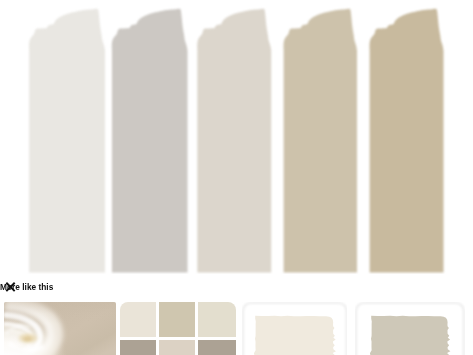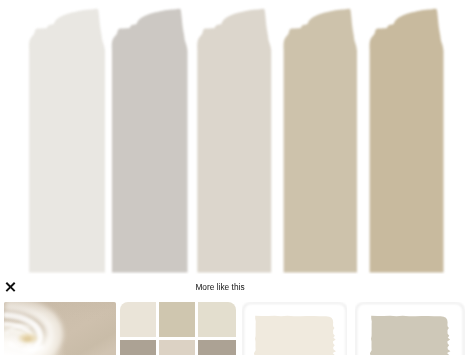--- a/index.html
+++ b/index.html
@@ -6,22 +6,22 @@
   html,body{margin:0;padding:0;}
   body{width:473px;height:355px;overflow:hidden;background:#fff;
        font-family:"Liberation Sans", sans-serif;}
   #app{position:relative;width:473px;height:355px;background:#fff;}
   #hero{position:absolute;left:0;top:0;width:473px;height:274px;background:#fff;}
   #hero svg{display:block;filter:blur(0.9px);}
   #bottom{position:absolute;left:0;top:274px;width:473px;height:81px;background:#fff;}
   #closebtn{position:absolute;left:1px;top:4.5px;width:18px;height:15px;display:flex;
       align-items:center;justify-content:center;cursor:pointer;}
   #closebtn svg{display:block;}
-  #morelike{position:absolute;left:0;top:9.3px;width:440px;text-align:center;
-      font-size:8.3px;line-height:9.6px;font-weight:400;color:#111111;letter-spacing:0.02px;}
+  #morelike{position:absolute;left:0;top:9.3px;width:440px;
+      font-size:8.3px;line-height:9.6px;font-weight:700;color:#111111;letter-spacing:0.02px;}
   #thumbs{position:absolute;left:0;top:28px;width:473px;height:53px;}
   .thumb{position:absolute;top:0;height:53px;overflow:hidden;}
   .thumb-photo{border-radius:2px 2px 0 0;}
   .thumb-grid{background:#fff;border-radius:8px 8px 0 0;}
   .gcell{position:absolute;}
   .thumb-card{background:#fff;}
 </style>
 </head>
 <body>
 

